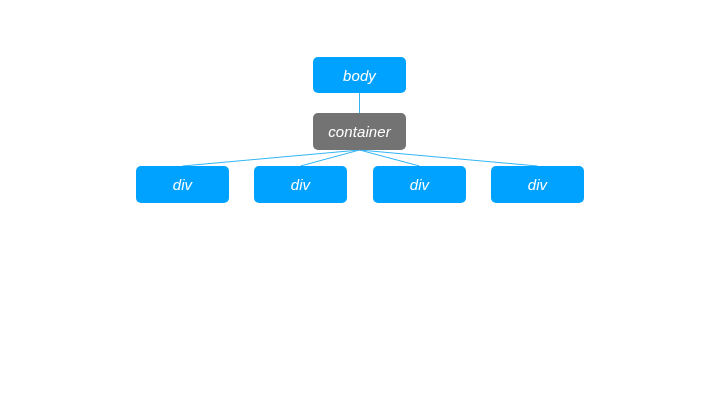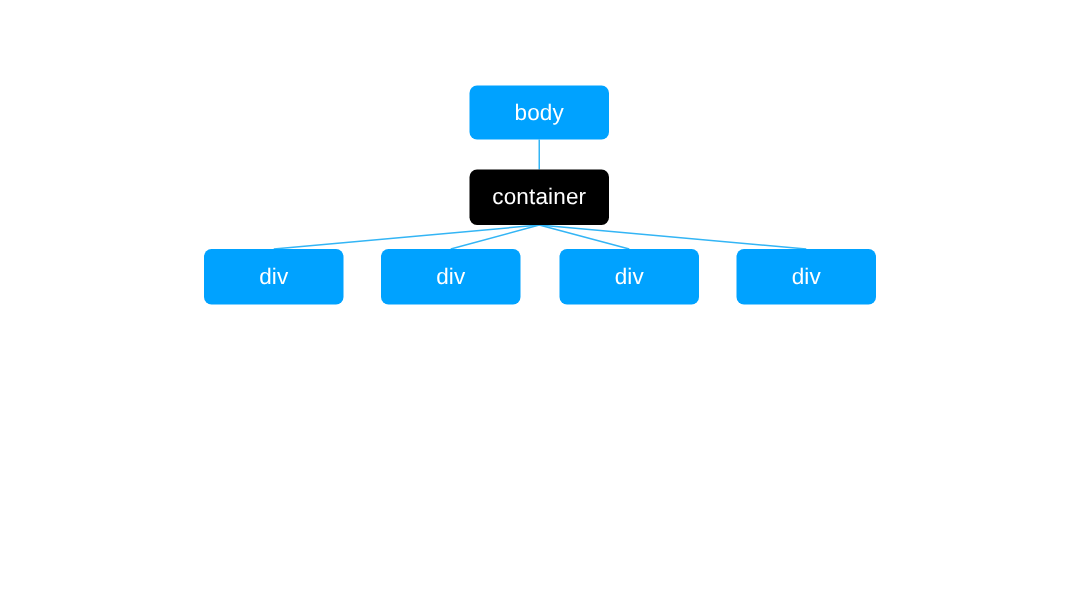--- a/index.html
+++ b/index.html
@@ -11,20 +11,21 @@
     height: 405px;
     background: #ffffff;
     font-family: "Liberation Sans", sans-serif;
     overflow: hidden;
   }
   #diagram-canvas {
     position: relative;
     width: 720px;
     height: 405px;
     background: #ffffff;
+    font-style: italic;
   }
   #edge-layer {
     position: absolute;
     left: 0;
     top: 0;
     width: 720px;
     height: 405px;
     pointer-events: none;
   }
   .node {
@@ -58,21 +59,21 @@
       <line x1="359.5" y1="150" x2="182.5" y2="166" stroke="#33b5f5" stroke-width="1" shape-rendering="geometricPrecision"></line>
       <line x1="359.5" y1="150" x2="300.5" y2="166" stroke="#33b5f5" stroke-width="1" shape-rendering="geometricPrecision"></line>
       <line x1="359.5" y1="150" x2="419.5" y2="166" stroke="#33b5f5" stroke-width="1" shape-rendering="geometricPrecision"></line>
       <line x1="359.5" y1="150" x2="537.5" y2="166" stroke="#33b5f5" stroke-width="1" shape-rendering="geometricPrecision"></line>
     </svg>
 
   <div class="node" style="left: 313px; top: 57px; width: 93px; height: 36px; background: rgb(0, 162, 255); color: rgb(255, 255, 255); border-radius: 5px; font-size: 15px;">
     <span class="node-label">body</span>
   </div>
 
-  <div class="node" style="left: 313px; top: 113px; width: 93px; height: 37px; background: #000000; color: rgb(255, 255, 255); border-radius: 5px; font-size: 15px;">
+  <div class="node" style="left: 313px; top: 113px; width: 93px; height: 37px; background: #737373; color: rgb(255, 255, 255); border-radius: 5px; font-size: 15px;">
     <span class="node-label">container</span>
   </div>
 
   <div class="node" style="left: 136px; top: 166px; width: 93px; height: 37px; background: rgb(0, 162, 255); color: rgb(255, 255, 255); border-radius: 5px; font-size: 15px;">
     <span class="node-label">div</span>
   </div>
 
   <div class="node" style="left: 254px; top: 166px; width: 93px; height: 37px; background: rgb(0, 162, 255); color: rgb(255, 255, 255); border-radius: 5px; font-size: 15px;">
     <span class="node-label">div</span>
   </div>

